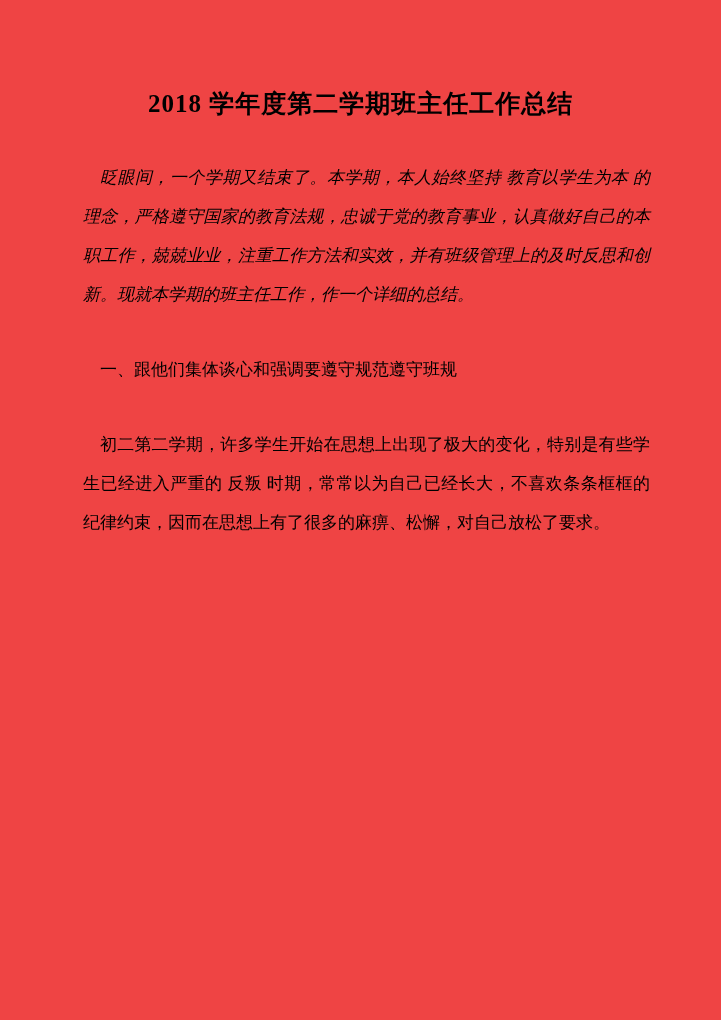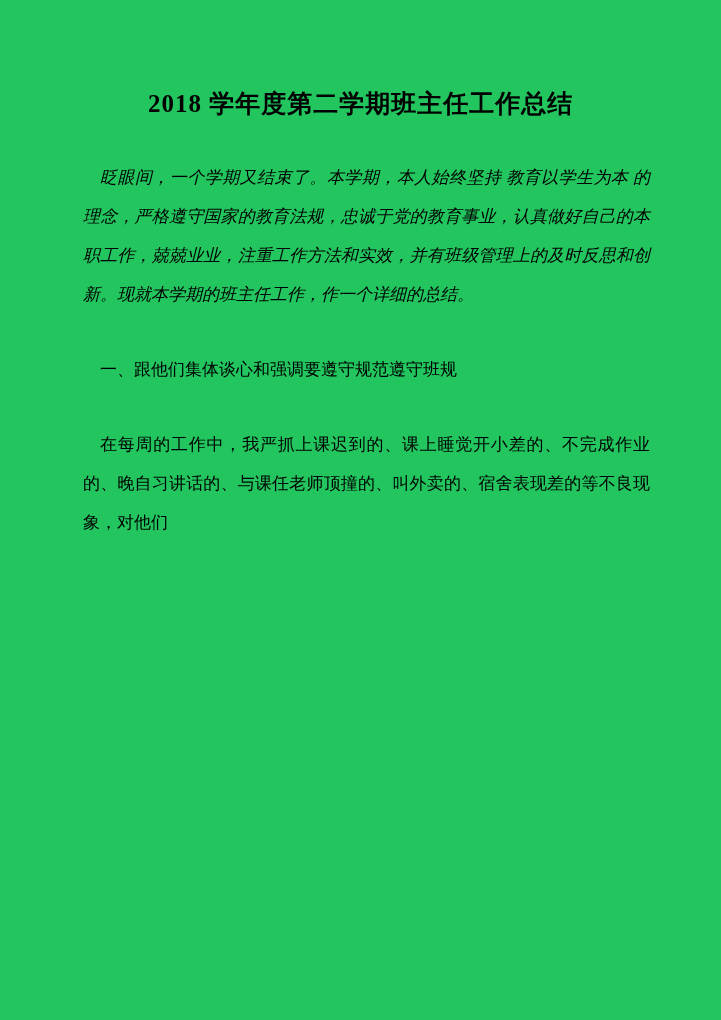--- a/index.html
+++ b/index.html
@@ -4,21 +4,21 @@
 <style>
   html, body {
     margin: 0;
     padding: 0;
     background: #ffffff;
   }
   .doc-page {
     position: relative;
     width: 721px;
     height: 1020px;
-    background: #22c55e;
+    background: #ef4444;
     color: #000000;
     font-family: "Liberation Serif", "DejaVu Serif", serif;
     overflow: hidden;
     box-sizing: border-box;
   }
   .doc-title {
     margin: 88px 40px 0 40px;
     text-align: center;
     font-size: 25px;
     font-weight: bold;
@@ -50,17 +50,17 @@
 <body>
 
 <div class="doc-page">
   <h1 class="doc-title">2018 学年度第二学期班主任工作总结</h1>
 
   <div class="doc-body">
     <p class="first">眨眼间，一个学期又结束了。本学期，本人始终坚持 教育以学生为本 的理念，严格遵守国家的教育法规，忠诚于党的教育事业，认真做好自己的本职工作，兢兢业业，注重工作方法和实效，并有班级管理上的及时反思和创新。现就本学期的班主任工作，作一个详细的总结。</p>
 
     <p class="section-heading">一、跟他们集体谈心和强调要遵守规范遵守班规</p>
 
+    <p>初二第二学期，许多学生开始在思想上出现了极大的变化，特别是有些学生已经进入严重的 反叛 时期，常常以为自己已经长大，不喜欢条条框框的纪律约束，因而在思想上有了很多的麻痹、松懈，对自己放松了要求。</p>
 
 
-    <p>在每周的工作中，我严抓上课迟到的、课上睡觉开小差的、不完成作业的、晚自习讲话的、与课任老师顶撞的、叫外卖的、宿舍表现差的等不良现象，对他们</p>
   </div>
 </div>
 
 </body></html>

